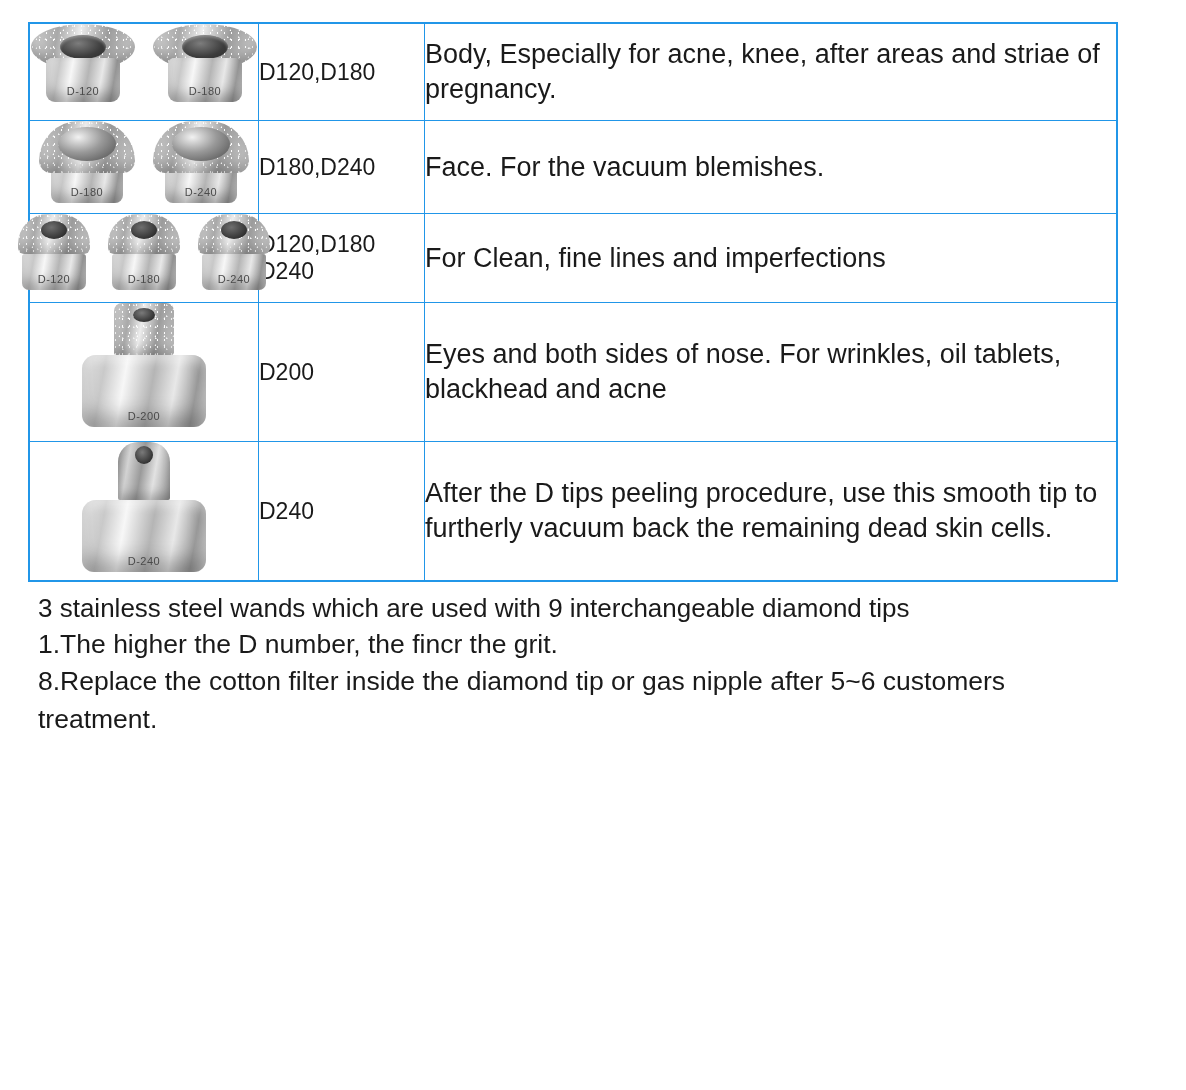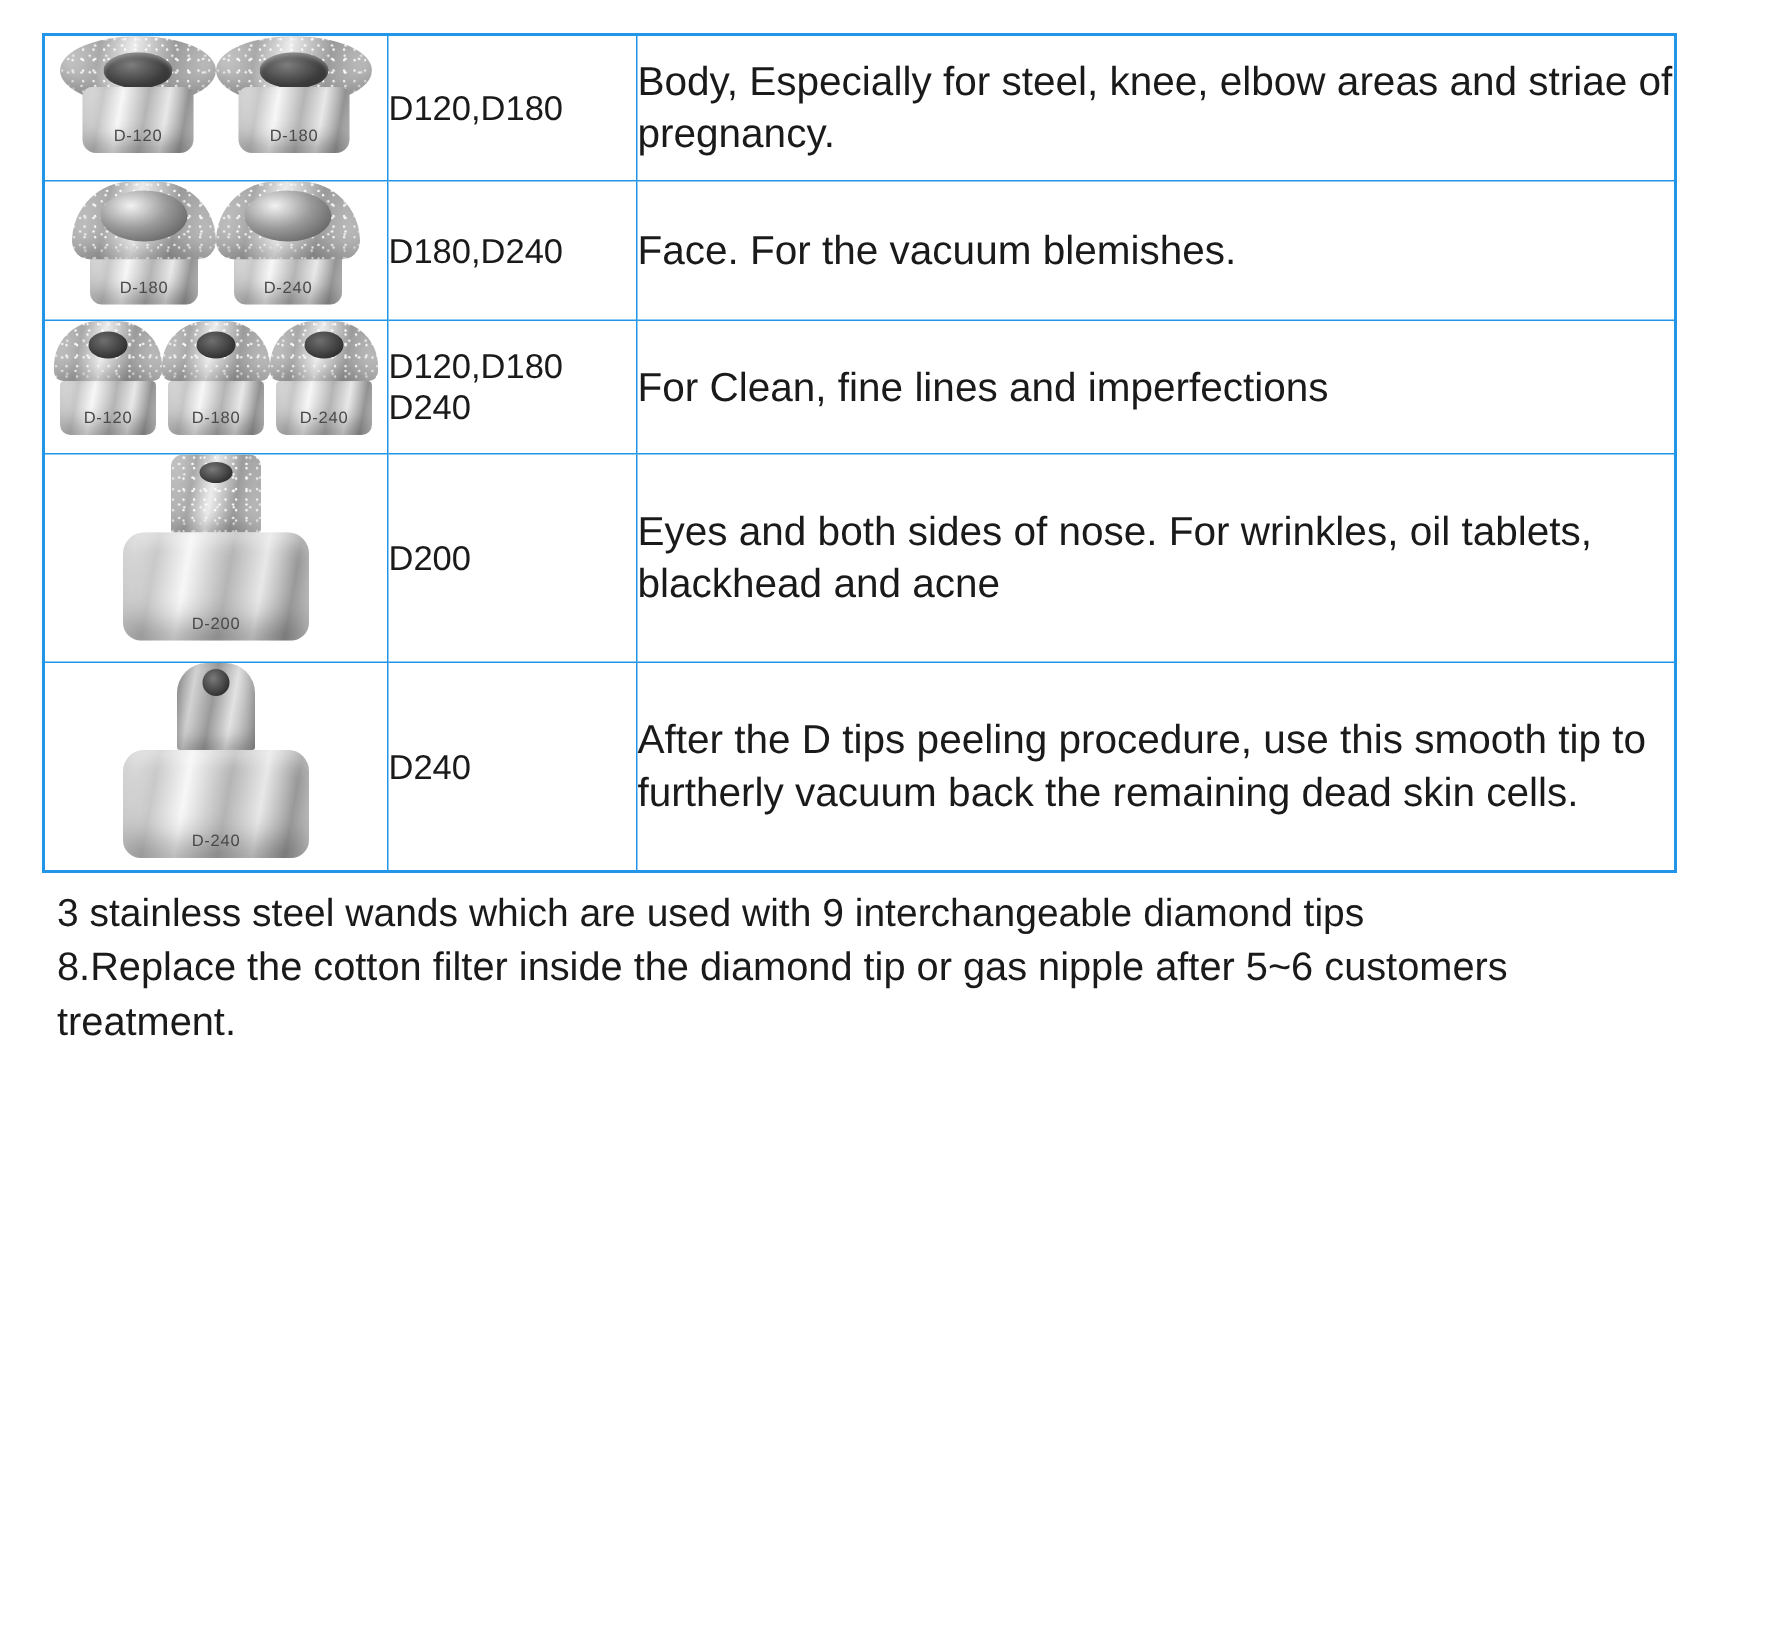--- a/index.html
+++ b/index.html
@@ -50,20 +50,21 @@
   td.desc-cell {
     font-size: 27px;
     line-height: 1.28;
     padding: 6px 18px 6px 14px;
   }
 
   
   .tip-row {
     display: flex;
     justify-content: center;
+    gap: 18px;
     height: 100%;
   }
   .tip {
     position: relative;
     text-align: center;
   }
   .tip .label {
     font-size: 11px;
     color: #4a4a4a;
     letter-spacing: 0.5px;
@@ -233,21 +234,21 @@
             <div class="tip tip-funnel">
               <div class="flare grit">
                   <div class="hole"></div>
                 </div>
               <div class="base metal"></div>
               <div class="label">D-180</div>
             </div>
           </div>
         </td>
         <td class="code-cell">D120,D180</td>
-        <td class="desc-cell">Body, Especially for steel, knee, elbow areas and striae of pregnancy.</td>
+        <td class="desc-cell">Body, Especially for acne, knee, after areas and striae of pregnancy.</td>
       </tr>
 
       <tr>
         <td class="img-cell">
           <div class="tip-row">
             <div class="tip tip-dome">
               <div class="cup grit">
                   <div class="bowl"></div>
                 </div>
               <div class="base metal"></div>
@@ -329,16 +330,17 @@
         <td class="desc-cell">After the D tips peeling procedure, use this smooth tip to furtherly vacuum back the remaining dead skin cells.</td>
       </tr>
 
     </tbody>
   </table>
 
   <div class="caption">3 stainless steel wands which are used with 9 interchangeable diamond tips</div>
 
 
   <div class="note-list">
+    <div>1.The higher the D number, the fincr the grit.</div>
     <div>8.Replace the cotton filter inside the diamond tip or gas nipple after 5~6 customers treatment.</div>
   </div>
 
 </div>
 
 </body></html>

